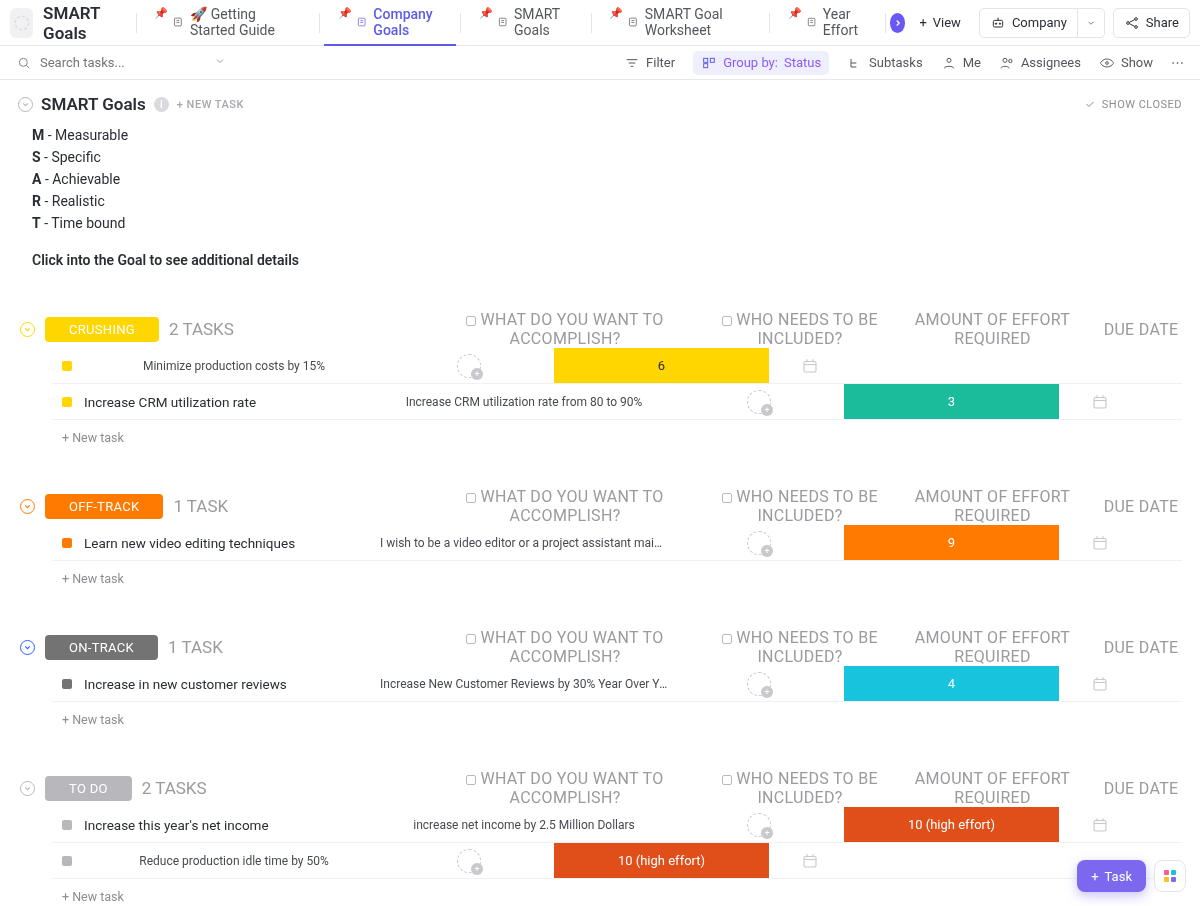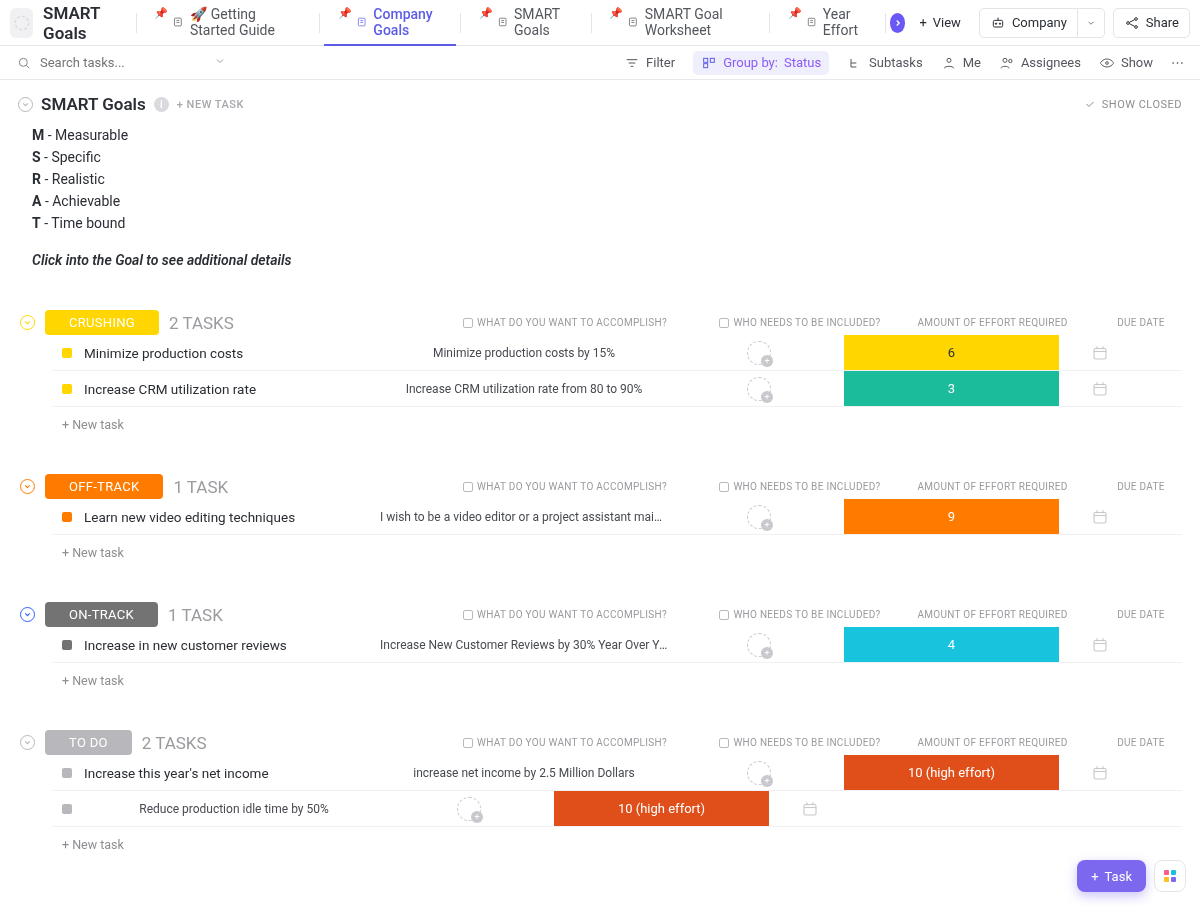--- a/index.html
+++ b/index.html
@@ -32,29 +32,29 @@
 
 .content { padding:14px 18px 90px 18px; overflow:auto; height:calc(100% - 80px); }
 .page-head { display:flex; align-items:center; gap:8px; }
 .page-head h2 { font-size:17px; font-weight:600; }
 .info-dot{width:15px;height:15px;border-radius:50%;background:#d9d9de;display:flex;align-items:center;justify-content:center;color:#fff;font-size:10px;font-weight:700}
 .new-task-link { color:#a7a7ad; font-size:11px; letter-spacing:.5px; font-weight:500; cursor:pointer }
 .show-closed { margin-left:auto; color:#8d8d92; font-size:11px; letter-spacing:.5px; display:flex; align-items:center; gap:6px; cursor:pointer }
 
 .smart-def{ margin:10px 0 0 14px; font-size:14px; line-height:22px }
 .smart-def b{font-weight:700}
-.hint{font-style:italic;font-weight:600;margin:18px 0 0 14px;font-size:14px}
+.hint{font-weight:600;margin:18px 0 0 14px;font-size:14px}
 
 
 .group{ margin-top:42px; }
 .group-head{ display:flex; align-items:center; gap:10px; padding-left:2px }
 .caret-circle{width:15px;height:15px;border:1.5px solid;border-radius:50%;display:flex;align-items:center;justify-content:center;font-size:9px}
 .status-pill{ font-size:13px; font-weight:400; color:#fff; padding:5px 24px; border-radius:4px; letter-spacing:.3px }
 .count{ color:#9a9a9f; font-size:17px }
-.col-headers{ margin-left:auto; display:flex; align-items:flex-start; color:#9a9a9f; font-size:10px; letter-spacing:.3px }
+.col-headers{ margin-left:auto; display:flex; align-items:center; color:#9a9a9f; font-size:16px; letter-spacing:.3px }
 .col{ text-align:center }
 .col.accomplish{ width:300px }
 .col.who{ width:170px }
 .col.effort{ width:215px }
 .col.due{ width:82px }
 .tiny-ico{width:10px;height:10px;display:inline-block;border:1px solid #b9b9bf;border-radius:2px;margin-right:4px;vertical-align:middle}
 
 .task-row{ display:flex; align-items:center; height:36px; border-bottom:1px solid #f1f1f3; margin-left:34px }
 .task-row:first-of-type{ border-top:1px solid #f1f1f3 }
 .status-sq{ width:10px; height:10px; border-radius:2px; margin:0 12px 0 10px; flex-shrink:0 }
@@ -260,22 +260,22 @@
       <svg width="12" height="12" viewBox="0 0 24 24" stroke="#8d8d92" stroke-width="2" fill="none">
           <polyline points="5 12 10 17 19 8"></polyline>
         </svg>
       <span>SHOW CLOSED</span>
     </span>
   </div>
 
   <div class="smart-def" id="smart-slot">
       <div><b>M</b> - Measurable</div>
       <div><b>S</b>  - Specific</div>
+      <div><b>A</b>  - Achievable</div>
       <div><b>R</b>  - Realistic</div>
-      <div><b>A</b>  - Achievable</div>
       <div><b>T</b>  - Time bound</div>
     </div>
   <div class="hint">Click into the Goal to see additional details</div>
 
   <div id="groups-slot">
       <div class="group">
         <div class="group-head">
           <span class="caret-circle border-crushing">
             <svg width="9" height="9" viewBox="0 0 24 24" stroke="currentColor" stroke-width="3" fill="none">
               <polyline points="6 9 12 15 18 9"></polyline>
@@ -285,21 +285,20 @@
           <span class="count">2 TASKS</span>
           <div class="col-headers">
             <div class="col accomplish"><span class="tiny-ico"></span>WHAT DO YOU WANT TO ACCOMPLISH?</div>
             <div class="col who"><span class="tiny-ico"></span>WHO NEEDS TO BE INCLUDED?</div>
             <div class="col effort">AMOUNT OF EFFORT REQUIRED</div>
             <div class="col due">DUE DATE</div>
           </div>
         </div>
         <div class="task-row">
           <span class="status-sq status-crushing"></span>
-          <span class="task-title">Minimize production costs</span>
           <span class="task-acc">Minimize production costs by 15%</span>
           <span class="task-who">
             <span class="assignee-ghost"></span>
           </span>
           <span class="task-effort effort-yellow">6</span>
           <span class="task-due">
             <svg width="18" height="18" viewBox="0 0 24 24" stroke="#c8c8cd" stroke-width="1.5" fill="none">
               <rect x="4" y="6" width="16" height="14" rx="2"></rect>
               <line x1="4" y1="10" x2="20" y2="10"></line>
               <line x1="8" y1="3" x2="8" y2="7"></line>

